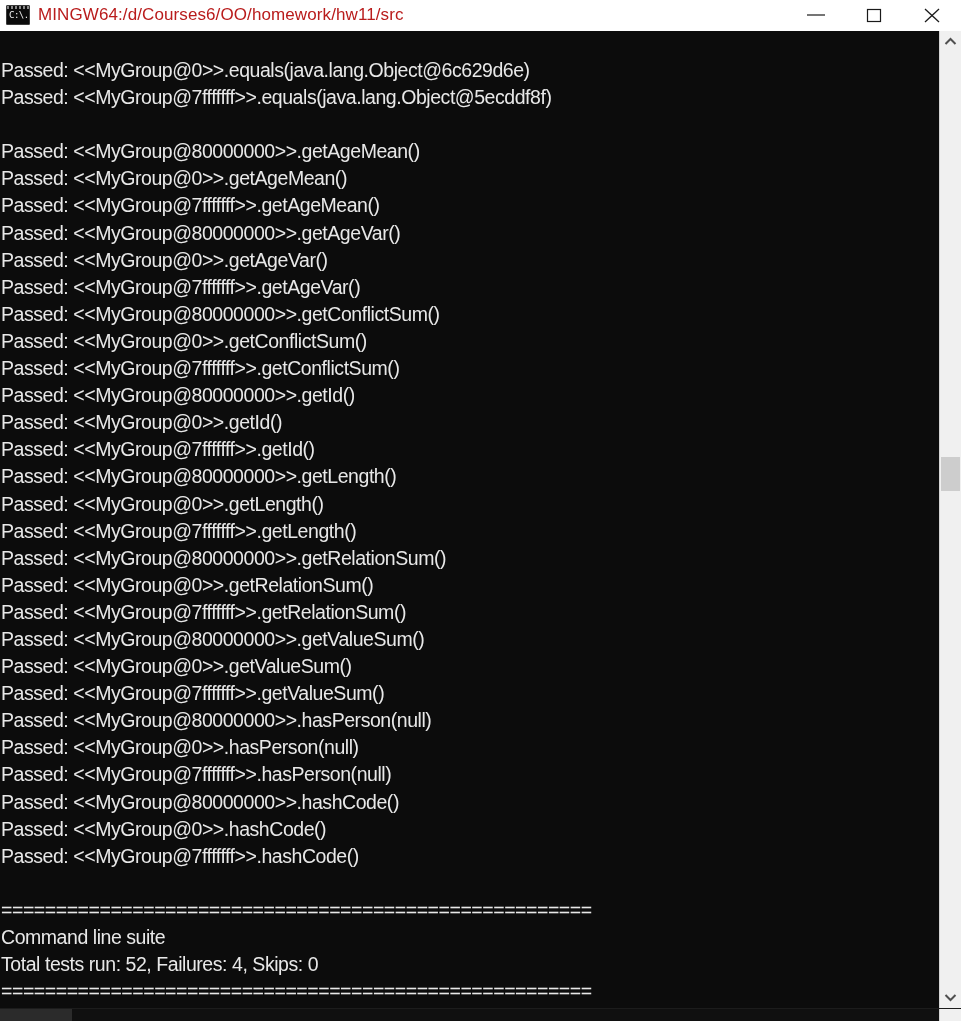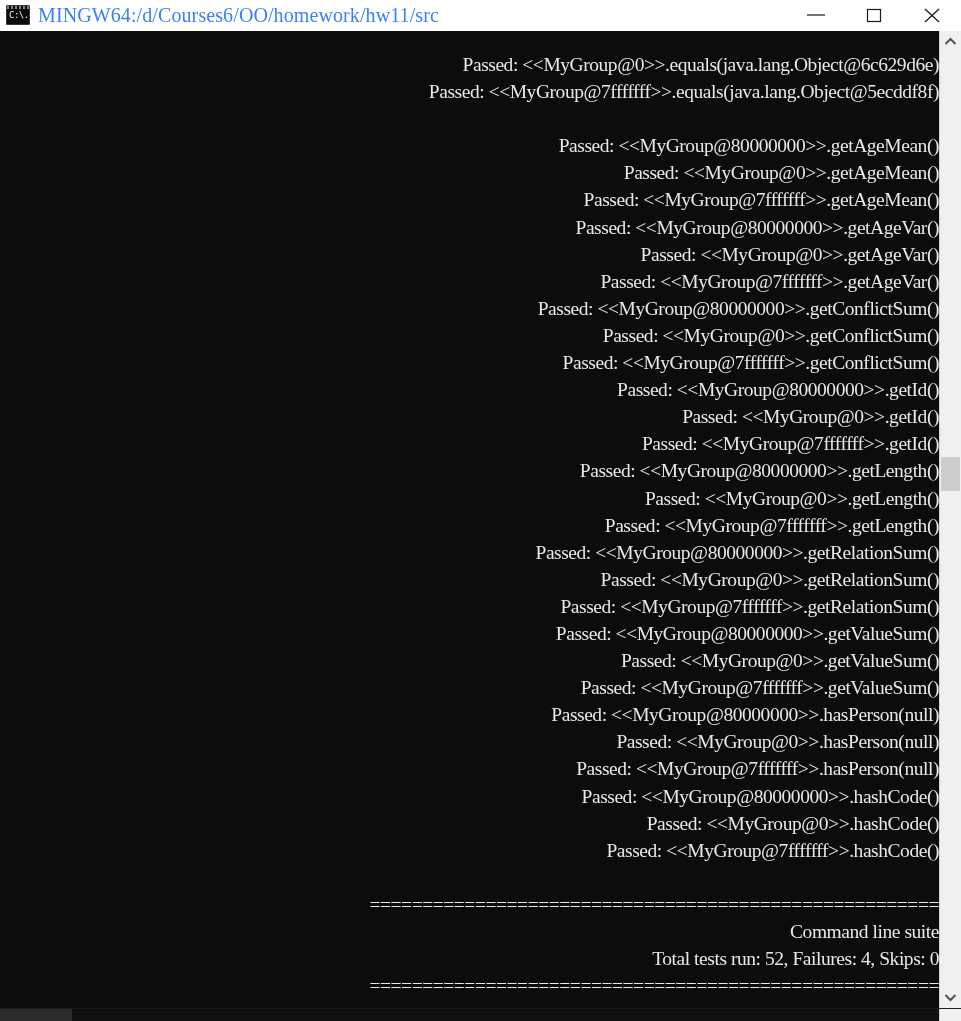--- a/index.html
+++ b/index.html
@@ -59,23 +59,23 @@
     left: 2px;
     top: 3px;
     color: #f2f2f2;
     font-family: "DejaVu Sans Mono", monospace;
     font-size: 9px;
     line-height: 13px;
     letter-spacing: -0.5px;
     white-space: nowrap;
   }
   #title-text {
-    font-size: 20px;
-    color: #3b82f6;
-    font-family: Liberation Serif, serif;
+    font-size: 17px;
+    color: #b91c1c;
+    font-family: Liberation Sans, sans-serif;
     line-height: 30px;
     white-space: nowrap;
     letter-spacing: 0.1px;
   }
   #window-controls {
     position: absolute;
     right: 0;
     top: 0;
     height: 30px;
     display: flex;
@@ -98,30 +98,29 @@
     flex: 1;
     position: relative;
     background: #0c0c0c;
     display: flex;
     min-height: 0;
   }
   #console-text {
     flex: 1;
     background: #0c0c0c;
     color: #e8e8e8;
-    font-family: Liberation Serif, serif;
+    font-family: Liberation Sans, sans-serif;
     font-size: 19.5px;
     line-height: 27.1px;
     white-space: pre;
     overflow: hidden;
-    padding: 20px 0 0 1px;
+    padding: 26px 0 0 1px;
     box-sizing: border-box;
     letter-spacing: -0.45px;
     text-rendering: optimizeSpeed;
-    text-align: right;
   }
   .line { height: 27.1px; }
 
   
   #vscroll {
     width: 21px;
     min-width: 21px;
     background: #f0f0f0;
     border-left: 1px solid #d4d4d4;
     position: relative;

